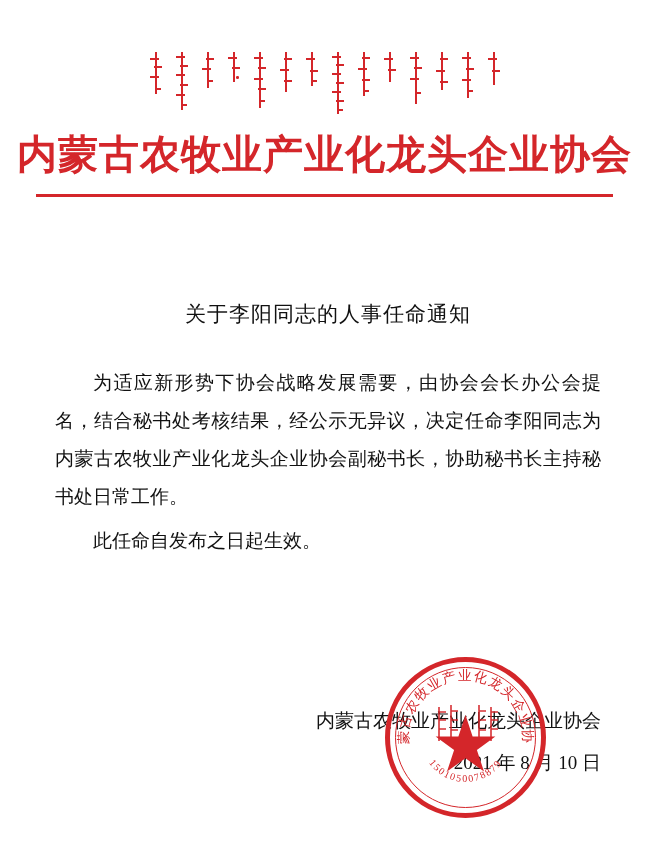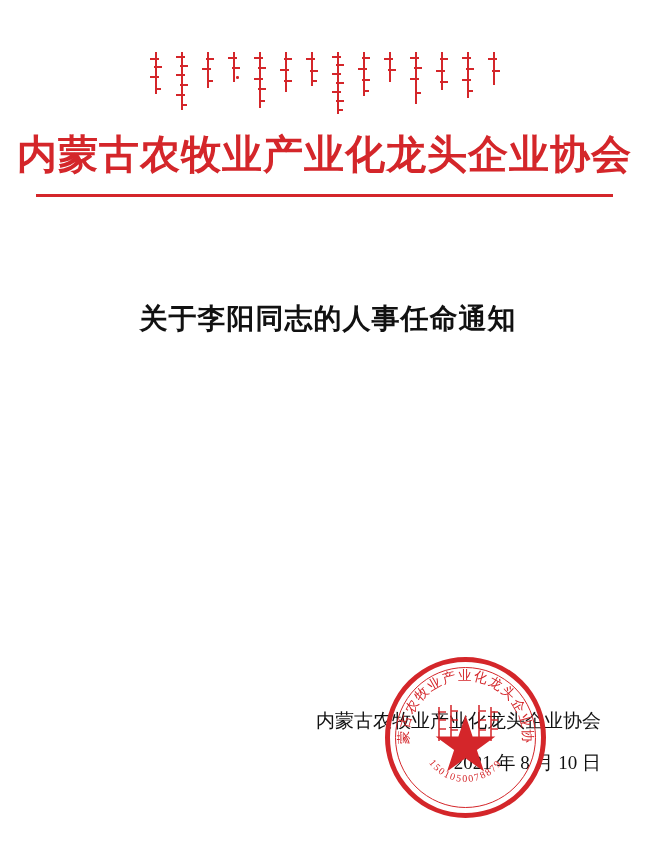--- a/index.html
+++ b/index.html
@@ -113,22 +113,22 @@
   
   .doc-body {
     position: absolute;
     top: 300px;
     left: 55px;
     right: 48px;
   }
 
   .doc-title {
     text-align: center;
-    font-size: 28px;
-    font-weight: bold;
+    font-size: 21px;
+    font-weight: normal;
     letter-spacing: 1px;
     color: #111111;
     margin-bottom: 36px;
   }
 
   .salutation {
     font-size: 19px;
     line-height: 1.9;
     color: #111111;
     margin-bottom: 6px;
@@ -310,21 +310,23 @@
 
     <div class="rule-wrap">
       <div class="rule-thick"></div>
     </div>
   </div>
 
   <div class="doc-body">
     <div class="doc-title">关于李阳同志的人事任命通知</div>
 
 
-
+    <p class="para">为适应新形势下协会战略发展需要，由协会会长办公会提名，结合秘书处考核结果，经公示无异议，决定任命李阳同志为内蒙古农牧业产业化龙头企业协会副秘书长，协助秘书长主持秘书处日常工作。</p>
+
+    <p class="para">此任命自发布之日起生效。</p>
   </div>
 
   <div class="signature-block">
     <div>内蒙古农牧业产业化龙头企业协会</div>
     <div>2021 年 8 月 10 日</div>
   </div>
 
   <div class="seal">
     <svg viewBox="0 0 165 165" width="165" height="165" aria-hidden="true">
       <defs>

